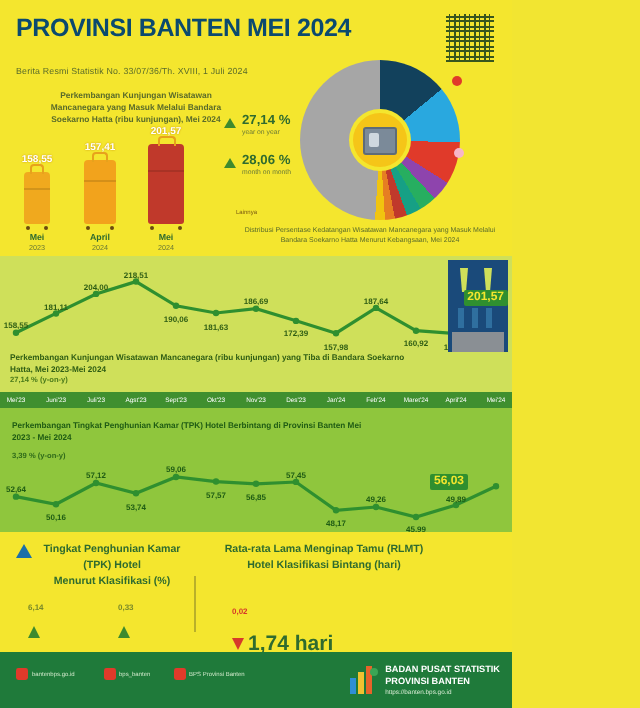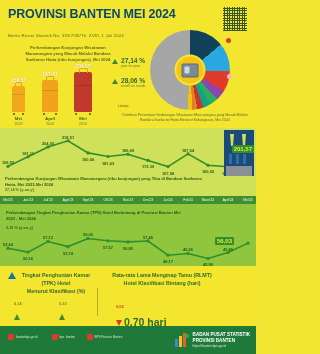--- a/index.html
+++ b/index.html
@@ -282,21 +282,21 @@
 
     <div class="divider"></div>
 
     <div class="b-col" style="left:108px;width:108px;">
       <div class="b-head">
         <div>Rata-rata Lama Menginap Tamu (RLMT)</div>
         <div>Hotel Klasifikasi Bintang (hari)</div>
       </div>
       <div class="b-stat" style="margin-left:8px;">
         <span class="b-small" style="color:#d63a2a;">0,02</span><br>
-        <span class="b-tri2 down"></span><span class="b-big">0,70 hari</span>
+        <span class="b-tri2 down"></span><span class="b-big">1,74 hari</span>
         <div class="b-note">month to month</div>
       </div>
     </div>
 
   </div>
 
   <svg class="monument" viewBox="0 0 30 46">
     <rect x="0" y="0" width="30" height="46" fill="#1a4a7a"></rect>
     <rect x="2" y="36" width="26" height="10" fill="#8a8f94"></rect>
     <path d="M6 4 L10 4 L9 16 L7 16 Z" fill="#cfe05a"></path>

